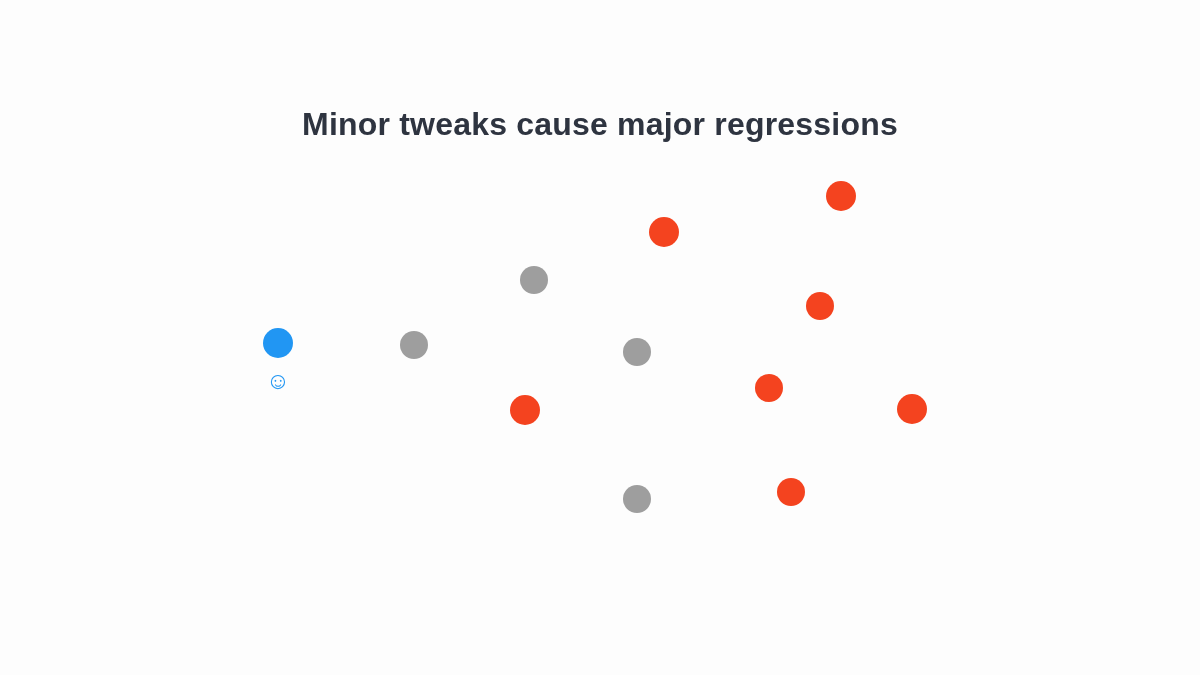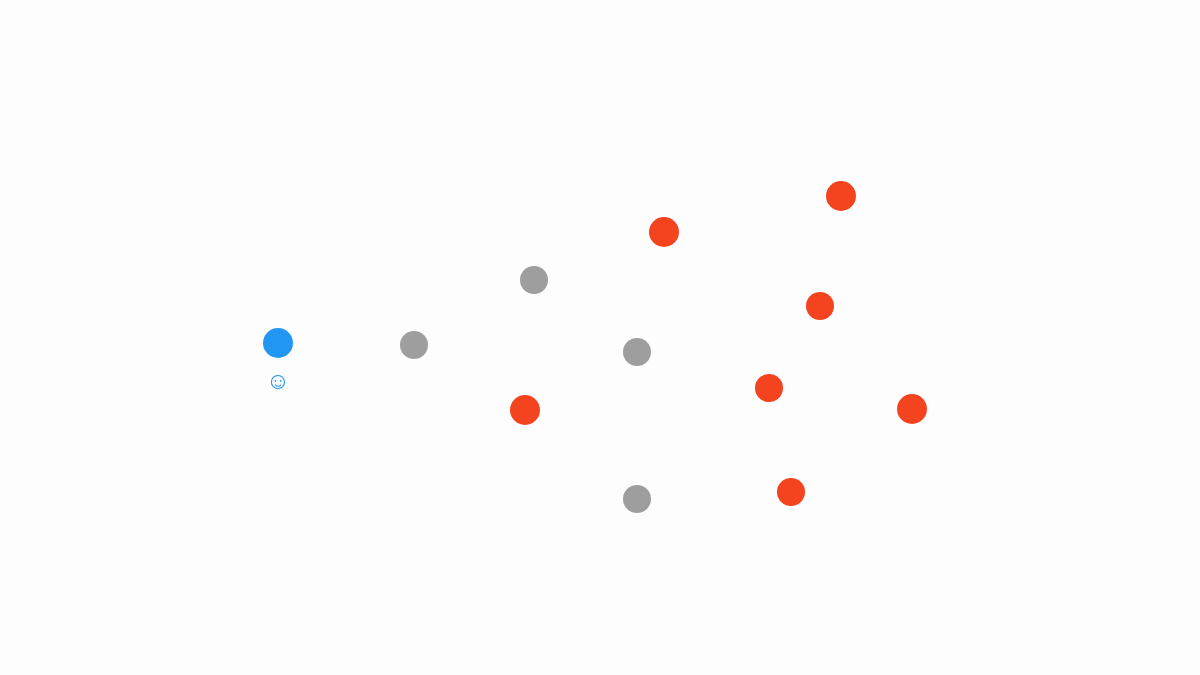--- a/index.html
+++ b/index.html
@@ -36,20 +36,21 @@
     font-size: 24px;
     line-height: 1;
     transform: translate(-50%, -50%);
     user-select: none;
   }
 </style>
 </head>
 <body style="background: rgb(253, 253, 253);">
 
 <div class="stage">
+  <h1 class="slide-title" style="color: rgb(46, 52, 64);">Minor tweaks cause major regressions</h1>
 
   <div class="dot-field">
       <div class="dot" style="left: 263px; top: 328px; width: 30px; height: 30px; background: rgb(33, 150, 243);"></div>
       <div class="dot" style="left: 400px; top: 331px; width: 28px; height: 28px; background: rgb(158, 158, 158);"></div>
       <div class="dot" style="left: 520px; top: 266px; width: 28px; height: 28px; background: rgb(158, 158, 158);"></div>
       <div class="dot" style="left: 623px; top: 338px; width: 28px; height: 28px; background: rgb(158, 158, 158);"></div>
       <div class="dot" style="left: 623px; top: 485px; width: 28px; height: 28px; background: rgb(158, 158, 158);"></div>
       <div class="dot" style="left: 649px; top: 217px; width: 30px; height: 30px; background: rgb(244, 67, 31);"></div>
       <div class="dot" style="left: 826px; top: 181px; width: 30px; height: 30px; background: rgb(244, 67, 31);"></div>
       <div class="dot" style="left: 806px; top: 292px; width: 28px; height: 28px; background: rgb(244, 67, 31);"></div>

